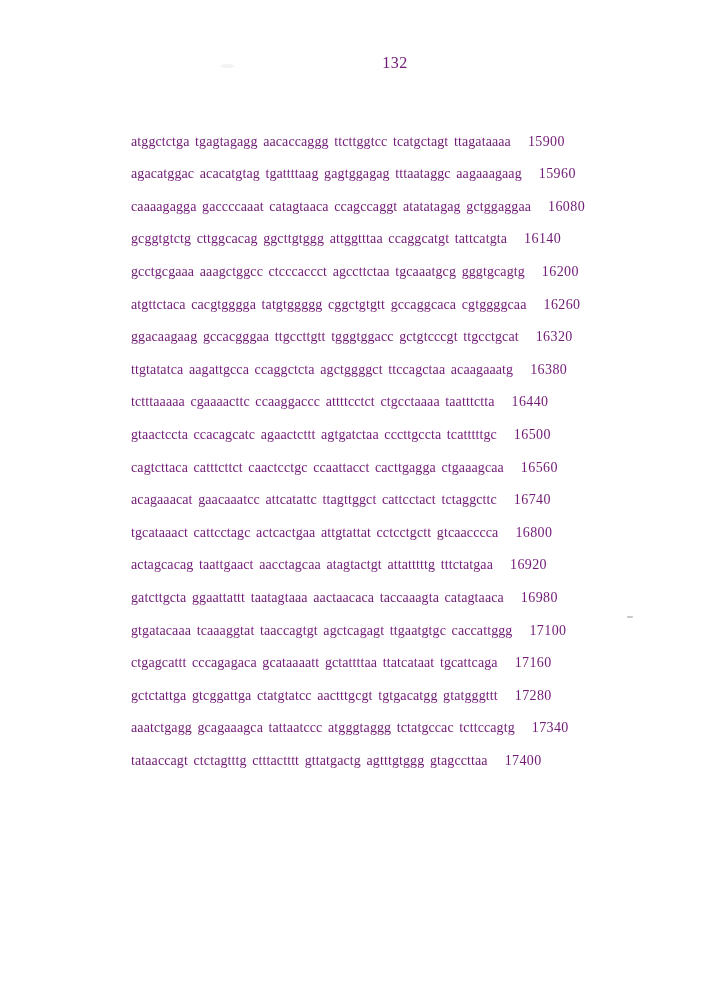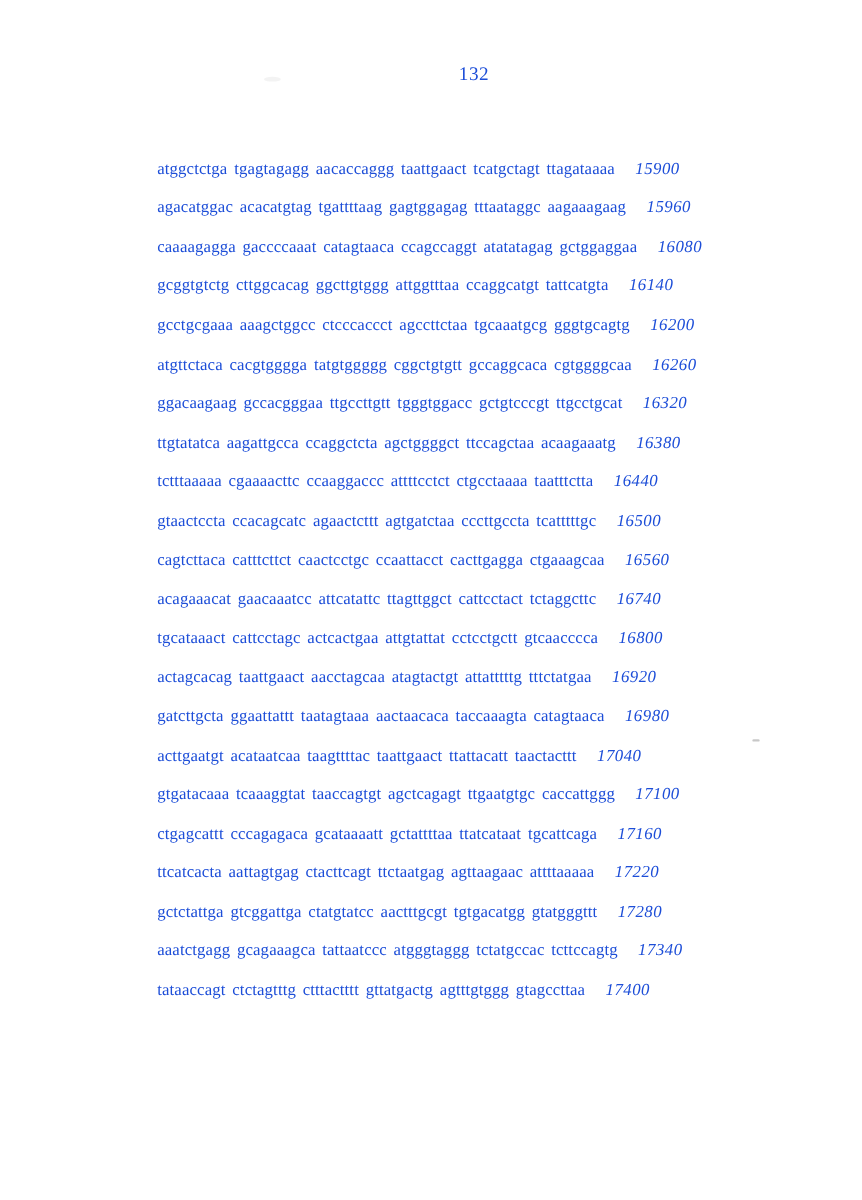--- a/index.html
+++ b/index.html
@@ -6,21 +6,21 @@
     margin: 0;
     padding: 0;
     background: #ffffff;
   }
   .page {
     position: relative;
     width: 718px;
     height: 1000px;
     background: #ffffff;
     font-family: "Liberation Serif", serif;
-    color: #1d4ed8;
+    color: #701a75;
     overflow: hidden;
   }
   .page-number {
     position: absolute;
     top: 54px;
     left: 0;
     width: 100%;
     text-align: center;
     font-size: 16px;
     letter-spacing: 0.5px;
@@ -38,21 +38,20 @@
     white-space: pre;
     font-size: 14px;
   }
   .seq-text {
     word-spacing: 2px;
     letter-spacing: 0.1px;
   }
   .seq-pos {
     margin-left: 17px;
     letter-spacing: 0.4px;
-    font-style: italic;
   }
   .artifact {
     position: absolute;
     background: #9a9a9a;
     border-radius: 1px;
   }
   .artifact-1 {
     left: 627px;
     top: 616px;
     width: 6px;
@@ -69,21 +68,21 @@
   }
 </style>
 </head>
 <body>
 
 <div class="page">
   <div class="page-number">132</div>
 
   <div class="seq-lines" id="seq-container">
     <div class="seq-line">
-      <span class="seq-text">atggctctga tgagtagagg aacaccaggg taattgaact tcatgctagt ttagataaaa</span><span class="seq-pos">15900</span>
+      <span class="seq-text">atggctctga tgagtagagg aacaccaggg ttcttggtcc tcatgctagt ttagataaaa</span><span class="seq-pos">15900</span>
     </div>
 
     <div class="seq-line">
       <span class="seq-text">agacatggac acacatgtag tgattttaag gagtggagag tttaataggc aagaaagaag</span><span class="seq-pos">15960</span>
     </div>
 
 
     <div class="seq-line">
       <span class="seq-text">caaaagagga gaccccaaat catagtaaca ccagccaggt atatatagag gctggaggaa</span><span class="seq-pos">16080</span>
     </div>
@@ -132,35 +131,29 @@
 
 
     <div class="seq-line">
       <span class="seq-text">actagcacag taattgaact aacctagcaa atagtactgt attatttttg tttctatgaa</span><span class="seq-pos">16920</span>
     </div>
 
     <div class="seq-line">
       <span class="seq-text">gatcttgcta ggaattattt taatagtaaa aactaacaca taccaaagta catagtaaca</span><span class="seq-pos">16980</span>
     </div>
 
-    <div class="seq-line">
-      <span class="seq-text">acttgaatgt acataatcaa taagttttac taattgaact ttattacatt taactacttt</span><span class="seq-pos">17040</span>
-    </div>
 
     <div class="seq-line">
       <span class="seq-text">gtgatacaaa tcaaaggtat taaccagtgt agctcagagt ttgaatgtgc caccattggg</span><span class="seq-pos">17100</span>
     </div>
 
     <div class="seq-line">
       <span class="seq-text">ctgagcattt cccagagaca gcataaaatt gctattttaa ttatcataat tgcattcaga</span><span class="seq-pos">17160</span>
     </div>
 
-    <div class="seq-line">
-      <span class="seq-text">ttcatcacta aattagtgag ctacttcagt ttctaatgag agttaagaac attttaaaaa</span><span class="seq-pos">17220</span>
-    </div>
 
     <div class="seq-line">
       <span class="seq-text">gctctattga gtcggattga ctatgtatcc aactttgcgt tgtgacatgg gtatgggttt</span><span class="seq-pos">17280</span>
     </div>
 
     <div class="seq-line">
       <span class="seq-text">aaatctgagg gcagaaagca tattaatccc atgggtaggg tctatgccac tcttccagtg</span><span class="seq-pos">17340</span>
     </div>
 
     <div class="seq-line">

